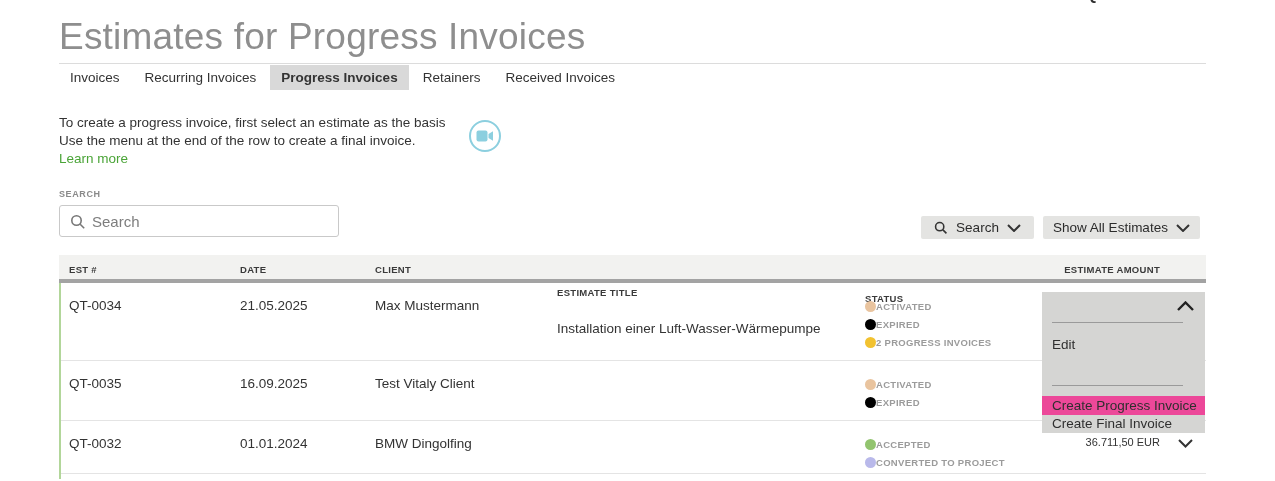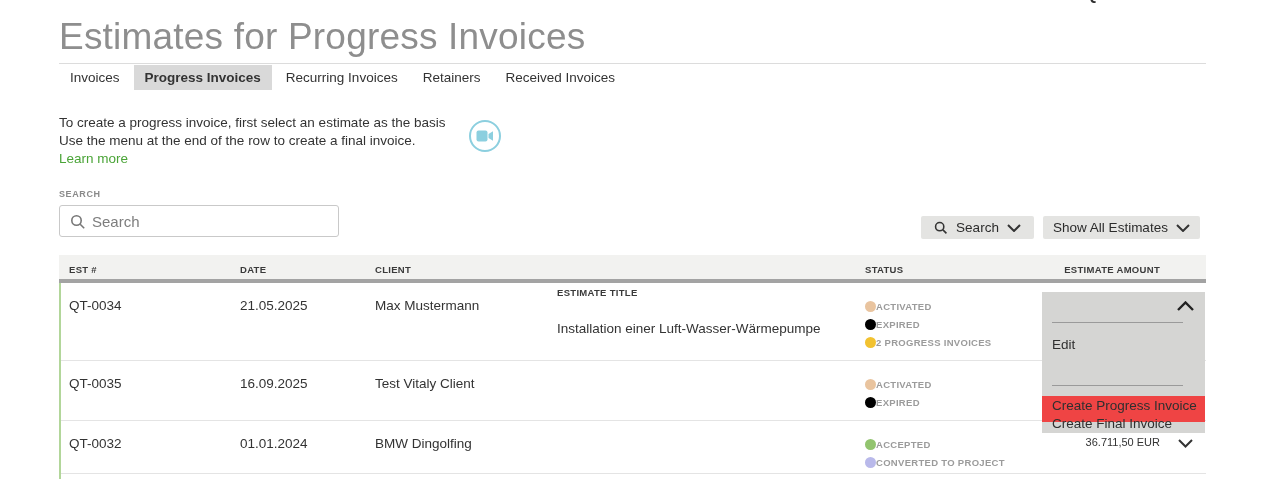--- a/index.html
+++ b/index.html
@@ -38,55 +38,55 @@
   .table { position:absolute; left:59px; top:255px; width:1147px; }
   .thead { position:relative; height:28px; background:#f2f2f0; border-bottom:4px solid #a3a3a3; }
   .thead span { position:absolute; top:9px; font-size:9.5px; font-weight:bold; color:#3a3a3a; letter-spacing:.3px; }
   .tbody { border-left:2px solid #b2d69a; min-height:196px; }
   .trow { position:relative; border-bottom:1px solid #e4e4e4; cursor:pointer; }
   .trow .cell { position:absolute; top:15px; font-size:13.5px; color:#333; white-space:nowrap; }
   .c-est    { left:8px; }   .thead .c-est{ left:10px; }
   .c-date   { left:179px; } .thead .c-date{ left:181px; }
   .c-client { left:314px; } .thead .c-client{ left:316px; }
   .c-title  { left:496px;margin-top:23px; } .thead .c-title{ left:498px; }
-  .c-status { left:804px; } .thead .c-status{ left:806px; }
+  .c-status { left:804px;margin-top:29px; } .thead .c-status{ left:806px; }
   .thead .c-amount { left:auto; right:46px; }
   .link { color:#4aa437; text-decoration:none; }
   .status-list { position:absolute; left:804px; top:14px; }
   .status-line { display:flex; align-items:center; gap:0; height:18px; }
   .dot { width:11px; height:11px; border-radius:50%; flex:0 0 11px; }
   .slabel { font-size:9.5px; font-weight:bold; color:#9b9b9b; letter-spacing:.3px; white-space:nowrap; }
   .c-amount-val { position:absolute; top:15px; right:46px; font-size:11px; color:#333; }
   .row-chevron { position:absolute; top:18px; right:13px; }
   
   .row-menu { position:absolute; left:1042px; top:292px; width:163px; height:141px; background:#d5d5d3; z-index:5; }
   .menu-chevron { position:absolute; right:11px; top:9px; cursor:pointer; }
   .menu-divider { position:absolute; left:10px; width:131px; height:1px; background:#9a9a9a; }
   .md1 { top:30px; } .md2 { top:93px; }
   .menu-item { position:absolute; left:0; width:163px; padding-left:10px; font-size:13.5px; color:#2f2f2f;
     height:18px; line-height:18px; cursor:pointer; white-space:nowrap; }
   .mi-edit { top:44px; } .mi-view { top:62px; }
-  .mi-cpi { top:104px; height:26px; line-height:19px; background:#ef4444; }
+  .mi-cpi { top:104px; height:19px; line-height:19px; background:#ec4899; }
   .mi-cfi { top:123px; }
 </style>
 </head>
 <body>
 
 <div class="app">
 
   <div class="quick-toolbox">Quick Toolbox</div>
 
   <h1 class="title">Estimates for Progress Invoices</h1>
 
   <div class="top-rule"></div>
 
   <nav class="tabs">
     <span class="tab">Invoices</span>
+    <span class="tab">Recurring Invoices</span>
     <span class="tab active">Progress Invoices</span>
-    <span class="tab">Recurring Invoices</span>
     <span class="tab">Retainers</span>
     <span class="tab">Received Invoices</span>
   </nav>
 
   <div class="intro">
     <div>To create a progress invoice, first select an estimate as the basis</div>
     <div>Use the menu at the end of the row to create a final invoice.</div>
     <a class="learn-more">Learn more</a>
   </div>
 

